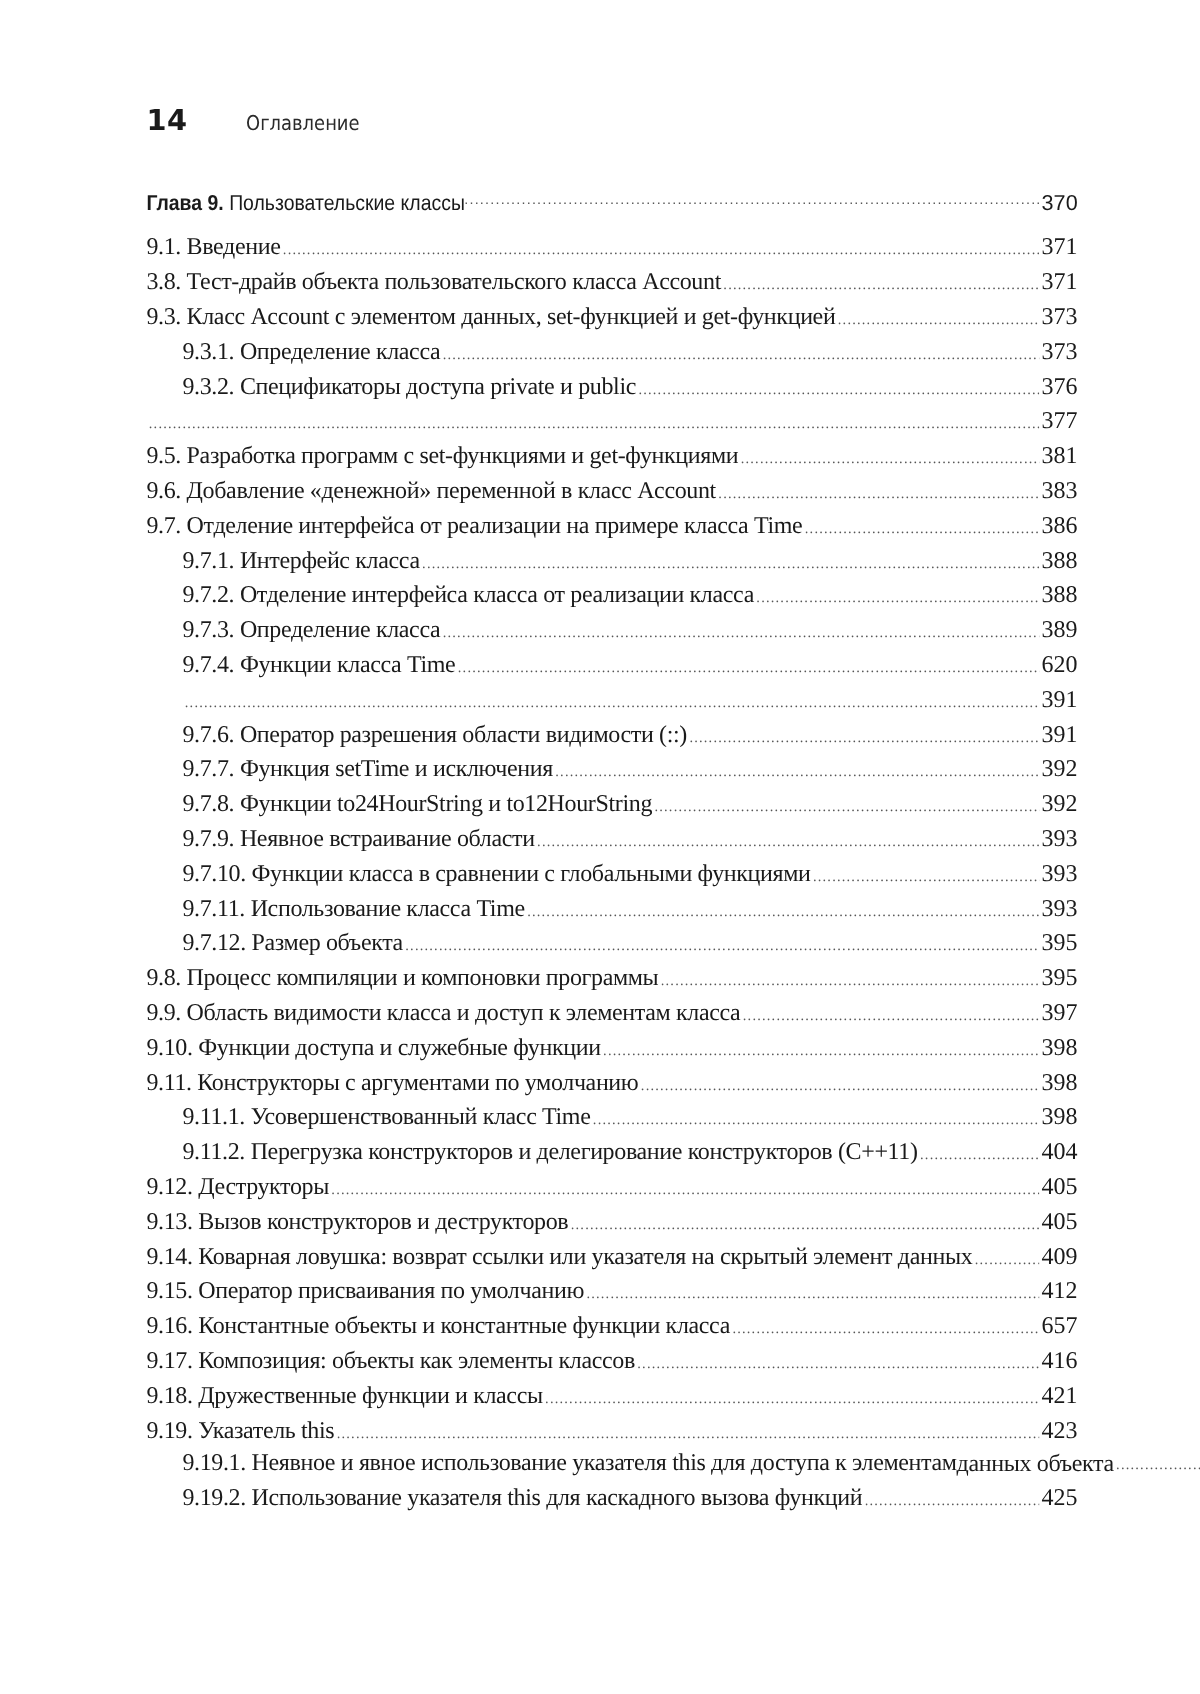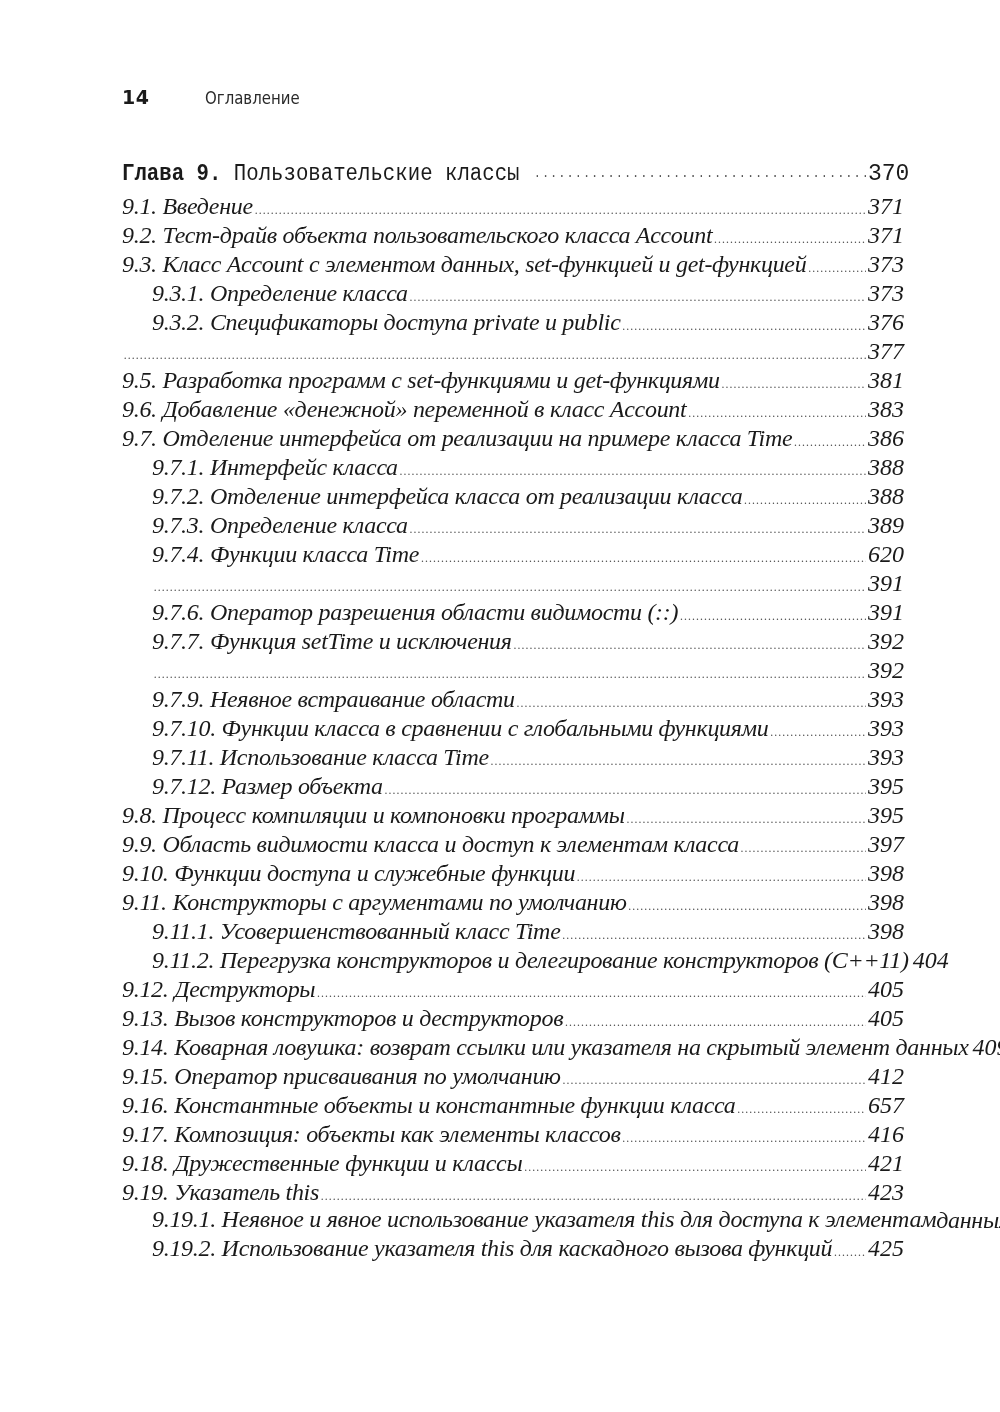--- a/index.html
+++ b/index.html
@@ -5,39 +5,39 @@
   html, body { margin: 0; padding: 0; }
   body {
     width: 1000px; height: 1412px; background: #ffffff; position: relative;
     overflow: hidden; color: #1a1a1a;
   }
   .running-head {
     position: absolute; left: 122px; top: 86px; height: 30px;
     display: flex; align-items: baseline;
   }
   .page-num {
-    font-family: "DejaVu Sans", sans-serif; font-weight: bold; font-size: 19px;
+    font-family: "DejaVu Sans", sans-serif; font-weight: bold; font-size: 24px;
     width: 83px; letter-spacing: 0.5px;
   }
   .head-title {
     font-family: "DejaVu Sans", sans-serif; font-size: 17px; color: #2a2a2a;
     transform: scaleX(0.88); transform-origin: left center; display: inline-block;
   }
   .toc {
     position: absolute; left: 122px; top: 159px; width: 776px;
   }
   .chapter {
-    display: flex; align-items: center; height: 30px; margin-bottom: 3px;
-    font-family: Liberation Mono, monospace; font-size: 23px;
+    display: flex; align-items: flex-start; height: 30px; margin-bottom: 3px;
+    font-family: Liberation Sans, sans-serif; font-size: 18px;
   }
   .chapter .ch-label { font-weight: bold; }
   .chapter .ch-wrap { display: inline-block; white-space: nowrap; }
   .entry {
     display: flex; align-items: baseline; height: 29px;
-    font-family: "Liberation Serif", serif; font-size: 24px; line-height: 29px; font-style: italic;
+    font-family: "Liberation Serif", serif; font-size: 20px; line-height: 29px;
   }
   .entry.lvl2 { padding-left: 30px; }
   .entry.multi { height: auto; flex-direction: row; align-items: stretch; }
   .t { white-space: nowrap; letter-spacing: -0.3px; }
   .dots {
     flex: 1 1 auto; overflow: hidden; white-space: nowrap; margin: 0 2px 0 2px;
     color: #555; letter-spacing: 1px; font-size: 12px;
   }
   .dots::before {
     content: "................................................................................................................................................................................................................................................................";
@@ -62,21 +62,21 @@
     <span class="dots" style="margin-left:-30px;"></span>
     <span class="pg">370</span>
   </div>
 
   <div class="entry">
       <span class="t">9.1. Введение</span>
       <span class="dots"></span>
       <span class="pg">371</span>
     </div>
   <div class="entry">
-      <span class="t">9.2. Тест-драйв объекта пользовательского класса Account</span>
+      <span class="t">3.8. Тест-драйв объекта пользовательского класса Account</span>
       <span class="dots"></span>
       <span class="pg">371</span>
     </div>
   <div class="entry">
       <span class="t">9.3. Класс Account с элементом данных, set-функцией и get-функцией</span>
       <span class="dots"></span>
       <span class="pg">373</span>
     </div>
   <div class="entry lvl2">
       <span class="t">9.3.1. Определение класса</span>
@@ -135,20 +135,21 @@
       <span class="t">9.7.6. Оператор разрешения области видимости (::)</span>
       <span class="dots"></span>
       <span class="pg">391</span>
     </div>
   <div class="entry lvl2">
       <span class="t">9.7.7. Функция setTime и исключения</span>
       <span class="dots"></span>
       <span class="pg">392</span>
     </div>
   <div class="entry lvl2">
+      <span class="t">9.7.8. Функции to24HourString и to12HourString</span>
       <span class="dots"></span>
       <span class="pg">392</span>
     </div>
   <div class="entry lvl2">
       <span class="t">9.7.9. Неявное встраивание области</span>
       <span class="dots"></span>
       <span class="pg">393</span>
     </div>
   <div class="entry lvl2">
       <span class="t">9.7.10. Функции класса в сравнении с глобальными функциями</span>

